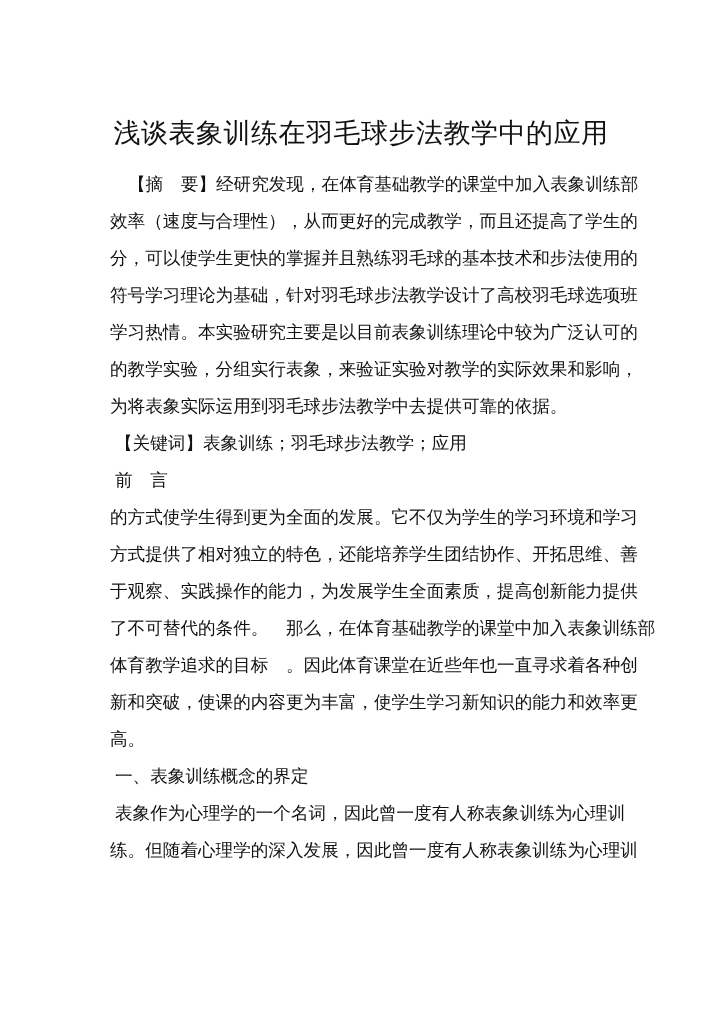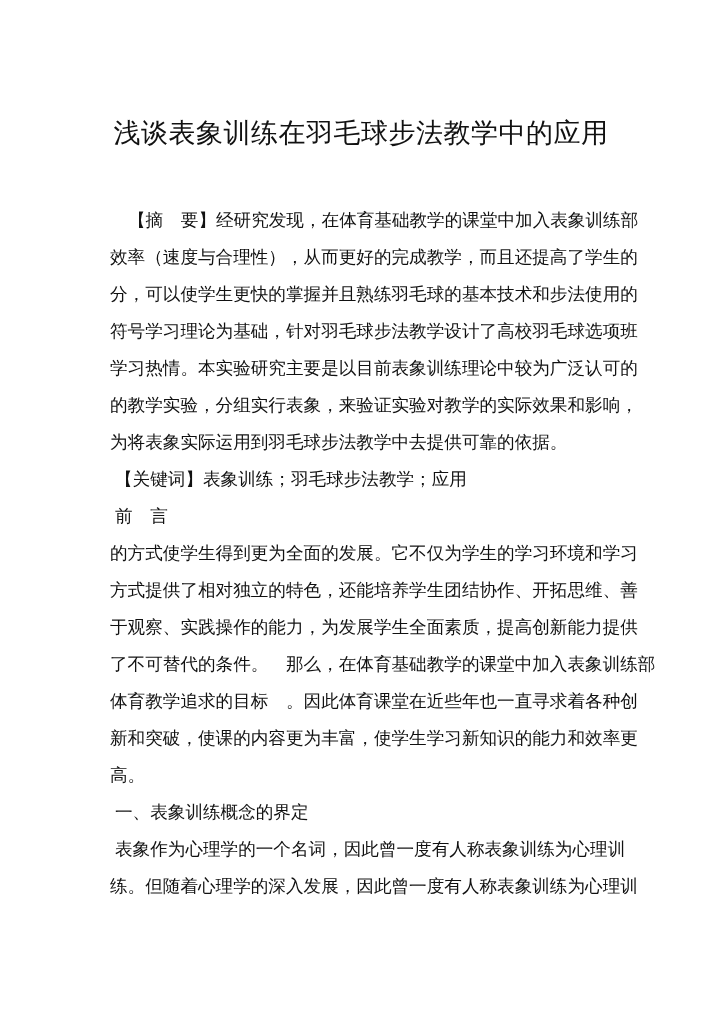--- a/index.html
+++ b/index.html
@@ -35,21 +35,20 @@
     }
     .body {
       position: absolute;
       left: 0;
       top: 166px;
       width: 502px;
       font-size: 17.6px;
       line-height: 37px;
       text-align: justify;
       text-justify: inter-character;
-      margin-top: 36px;
     }
     .para {
       margin: 0;
       padding: 0;
     }
     .indent-2 { text-indent: 18px; }
     .indent-1 { text-indent: 5px; }
     .line {
       display: block;
       white-space: nowrap;

